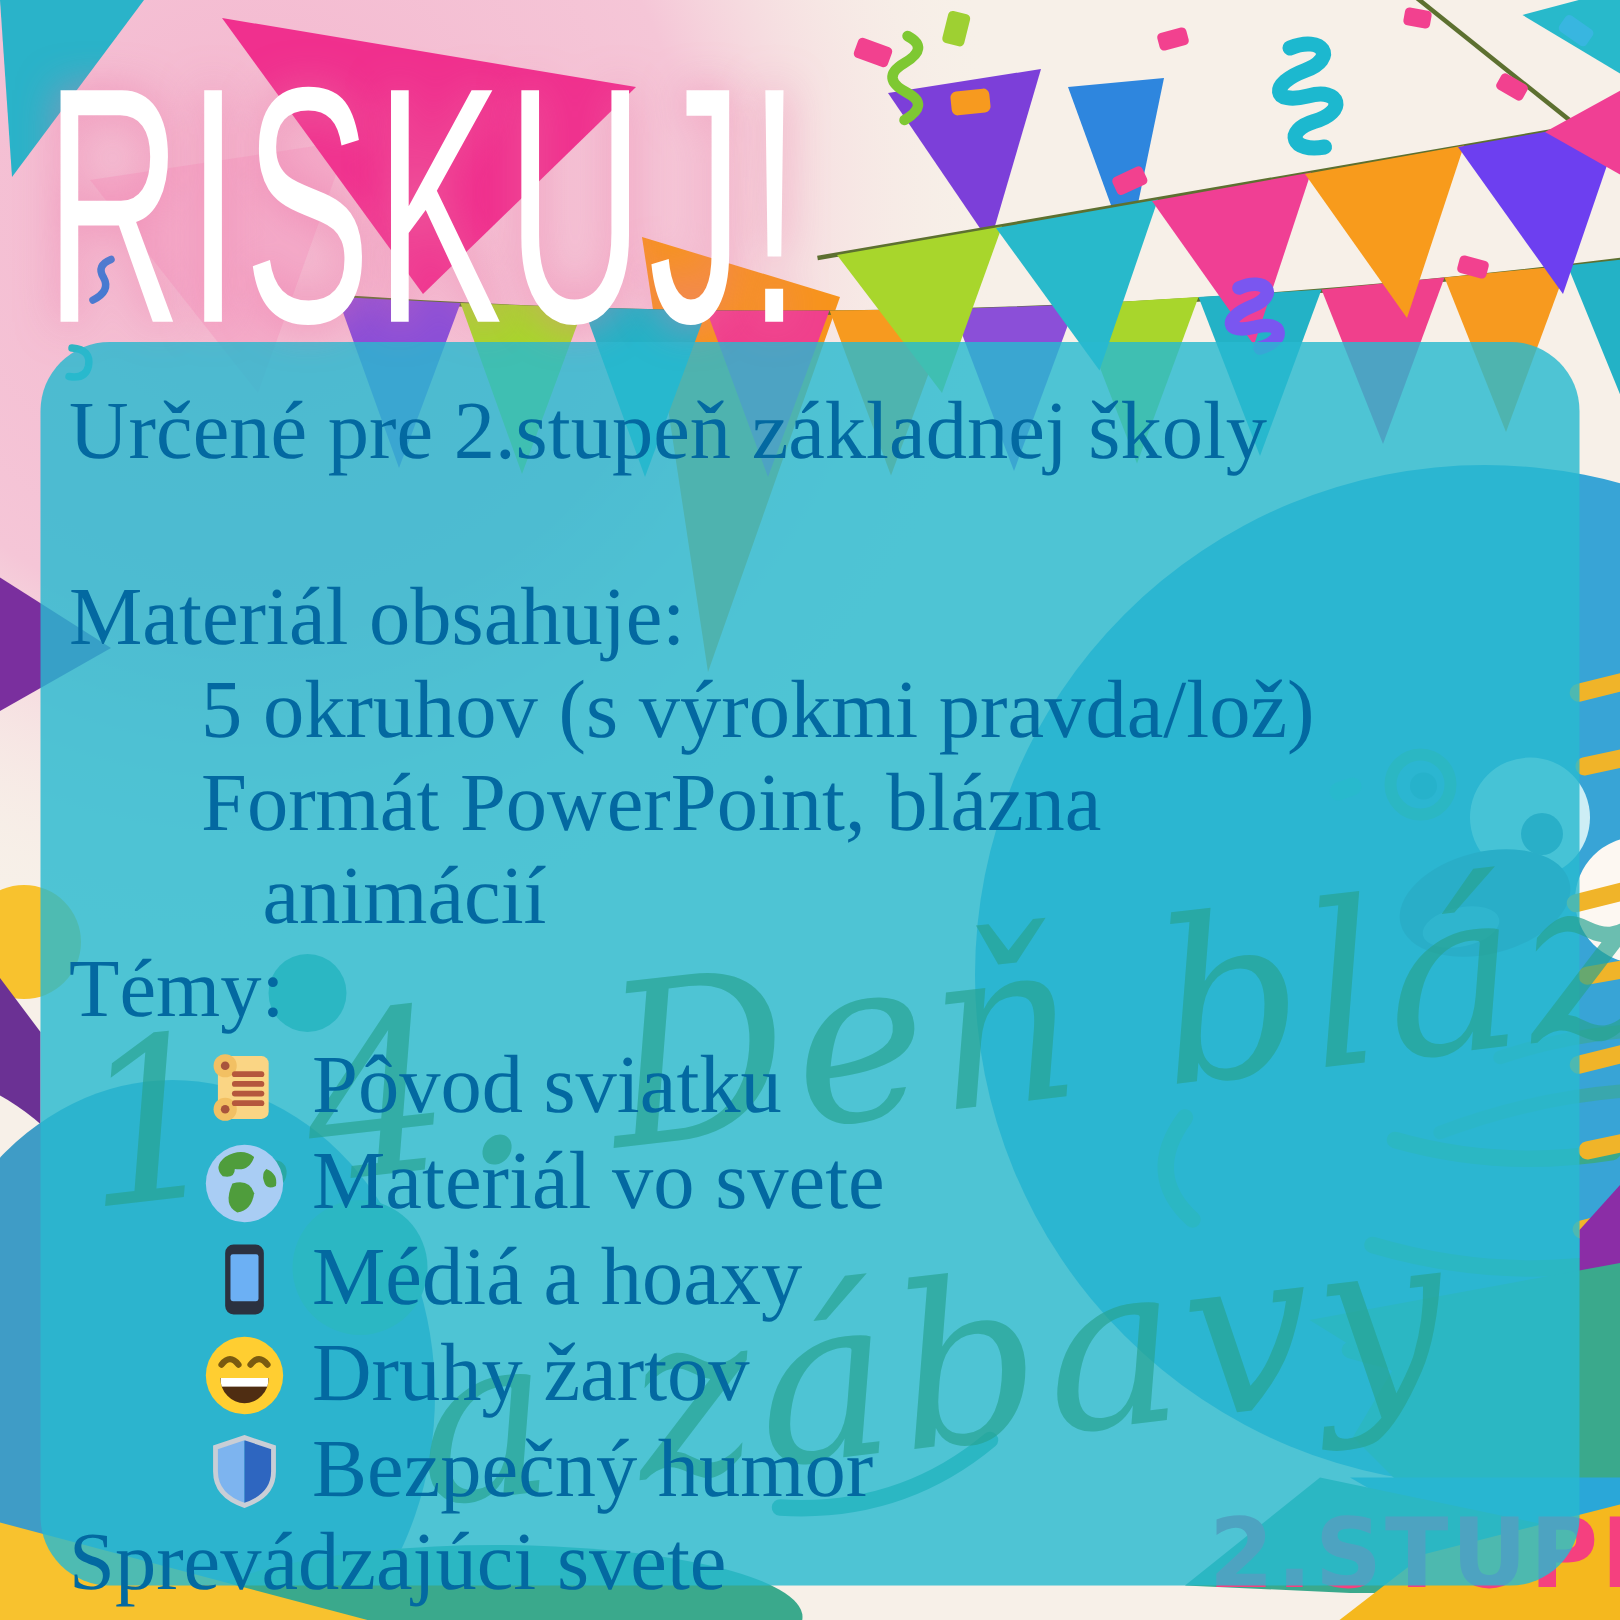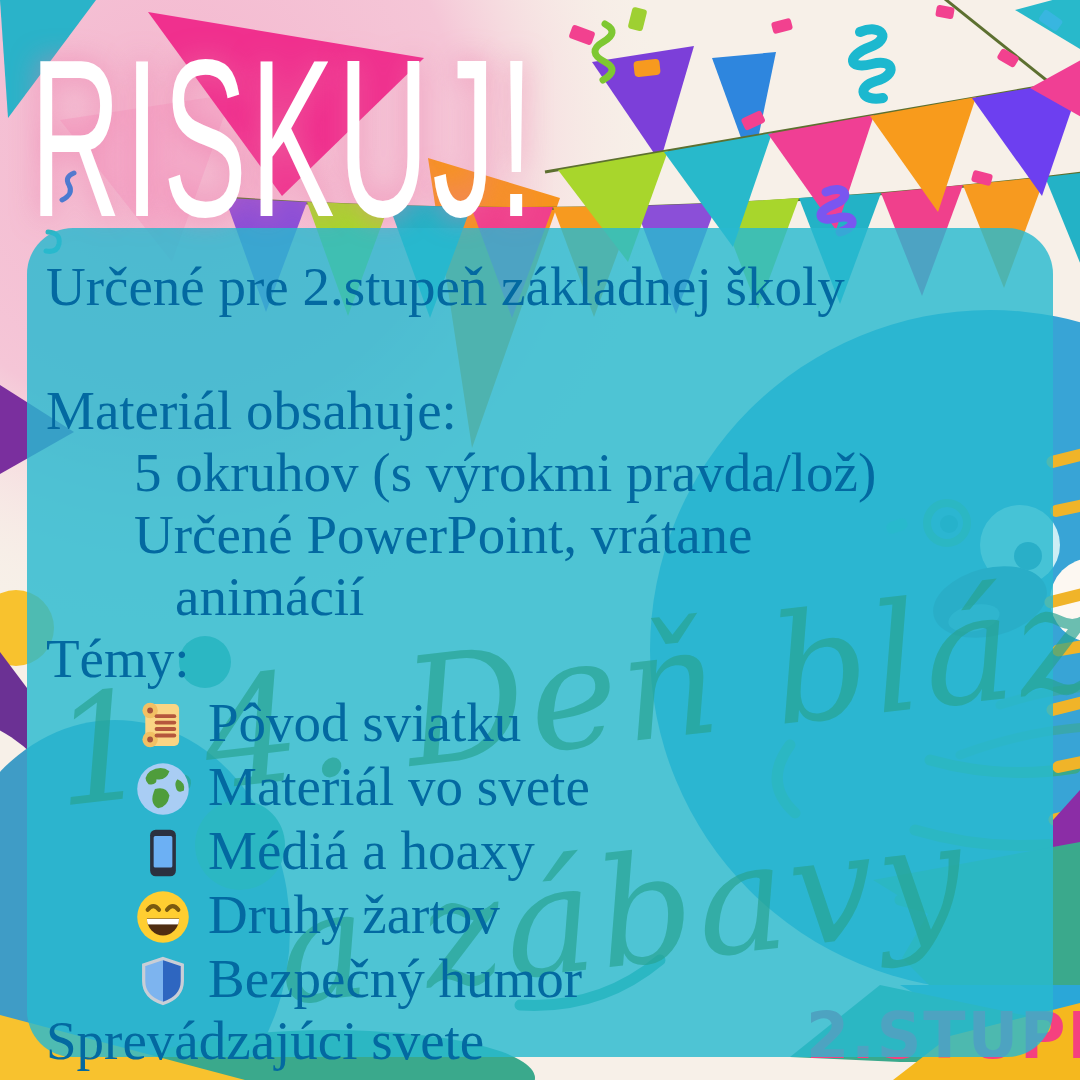--- a/index.html
+++ b/index.html
@@ -182,21 +182,21 @@
     <div class="line">Určené pre 2.stupeň základnej školy</div>
     <div class="gap"></div>
     <div class="line">Materiál obsahuje:</div>
 
     <div class="li">
 
       <span class="txt">5 okruhov (s výrokmi pravda/lož)</span>
     </div>
     <div class="li">
 
-      <span class="txt">Určené PowerPoint, vrátane</span>
+      <span class="txt">Formát PowerPoint, blázna</span>
     </div>
     <div class="cont">animácií</div>
 
     <div class="line">Témy:</div>
 
     <div class="theme">
 
       <svg class="ticon" viewBox="0 0 36 36">
         <rect x="7" y="5" width="21" height="26" rx="3" fill="#fad584"></rect>
         <circle cx="10" cy="9" r="4.8" fill="#f2c063"></circle>

